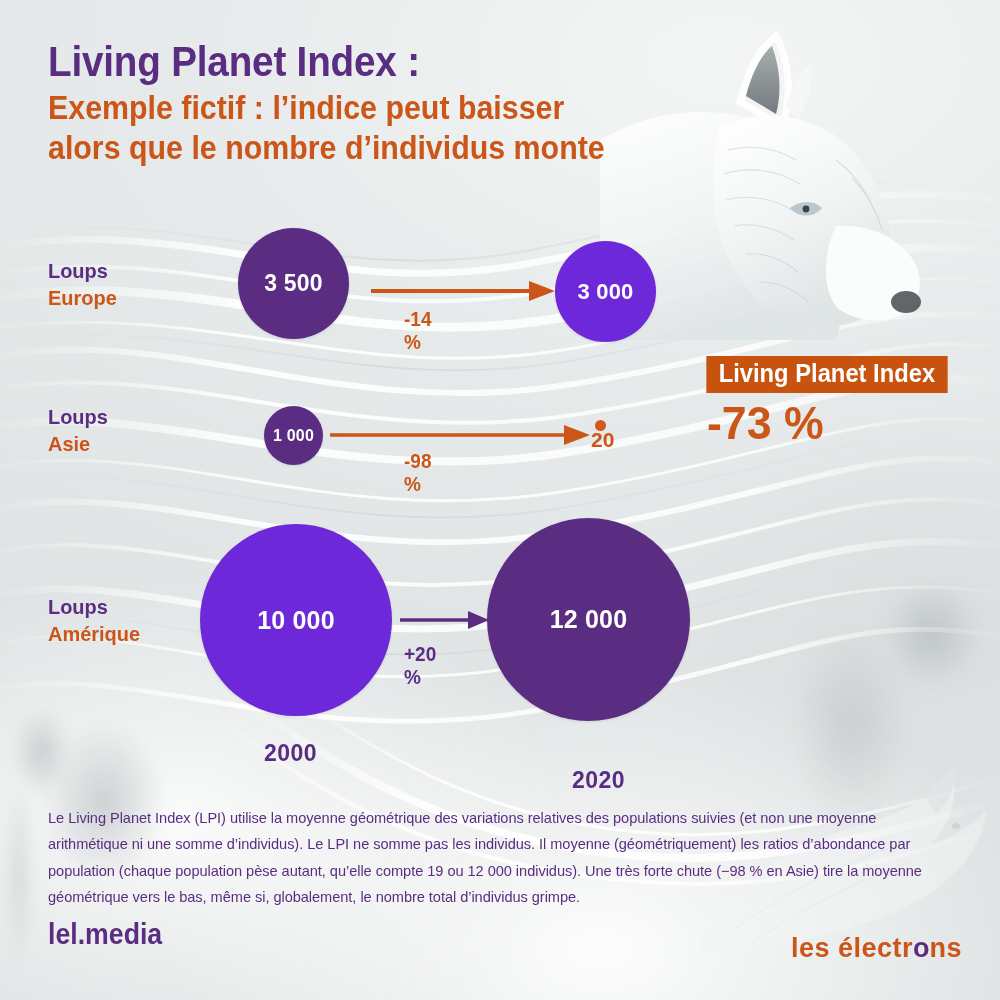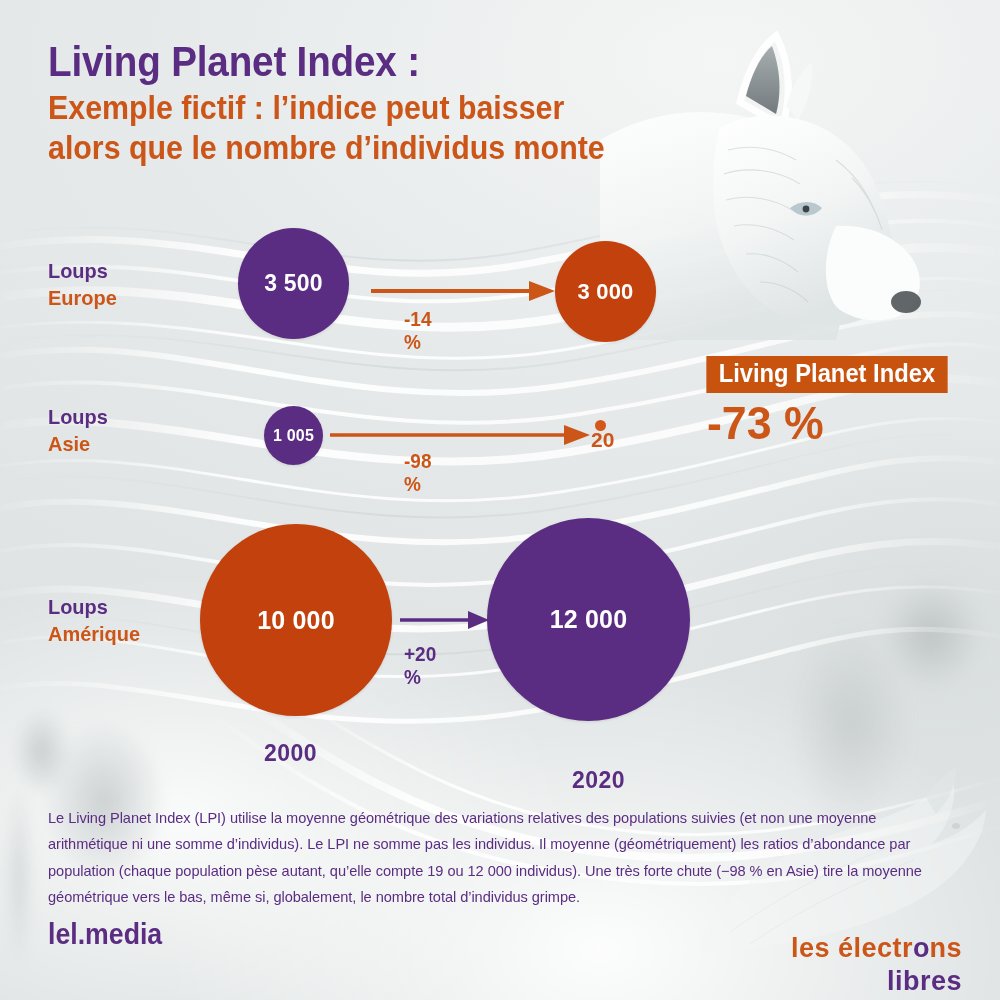--- a/index.html
+++ b/index.html
@@ -96,21 +96,21 @@
   .lbl-b{color:#cc5518;display:block;}
 
   .bubble{
     position:absolute;border-radius:50%;
     display:flex;align-items:center;justify-content:center;
     color:#fff;font-weight:700;
     letter-spacing:.2px;
     box-shadow:0 1px 3px rgba(0,0,0,.10);
   }
   .bubble.purple{background:#5b2d82;}
-  .bubble.orange{background:#c2410c;}
+  .bubble.orange{background:#6d28d9;}
 
   .dot-tiny{position:absolute;border-radius:50%;background:#d4581a;}
 
   .arrow{position:absolute;}
   .arrow svg{display:block;}
 
   .delta{
     position:absolute;font-weight:700;font-size:20px;
     transform:scaleX(.95);transform-origin:left center;
   }
@@ -311,21 +311,21 @@
       </div>
     </div>
 
     <div class="row">
       <div class="row-label" style="top:404px;">
         <span class="lbl-a">Loups</span>
         <span class="lbl-b">Asie</span>
       </div>
 
       <div class="bubble purple" style="left:264px;top:406px;width:59px;height:59px;font-size:16px;">
-        <span>1 005</span>
+        <span>1 000</span>
       </div>
 
       <div class="arrow" style="left:330px;top:423px;">
         <svg width="262" height="24" viewBox="0 0 262 24" aria-hidden="true">
           <line x1="0" y1="12" x2="236" y2="12" stroke="#cc5518" stroke-width="3.6"></line>
           <polygon points="234,2 260,12 234,22" fill="#cc5518"></polygon>
         </svg>
       </div>
 
       <div class="delta orange" style="left:404px;top:450px;">-98 %</div>
@@ -366,17 +366,16 @@
       <div class="kpi-value orange">-73 %</div>
     </div>
 
 
     <p class="note">Le Living Planet Index (LPI) utilise la moyenne géométrique des variations relatives des populations suivies (et non une moyenne arithmétique ni une somme d’individus). Le LPI ne somme pas les individus. Il moyenne (géométriquement) les ratios d’abondance par population (chaque population pèse autant, qu’elle compte 19 ou 12 000 individus). Une très forte chute (−98 % en Asie) tire la moyenne géométrique vers le bas, même si, globalement, le nombre total d’individus grimpe.</p>
 
     <div class="site">lel.media</div>
 
     <div class="logo">
       <div class="logo-l1"><span class="lg-les">les </span><span class="lg-elec">électr</span><span class="lg-o">o</span><span class="lg-elec">ns</span></div>
-      <div class="logo-l2">libres</div>
     </div>
 
   </div>
 </div>
 
 </body></html>

